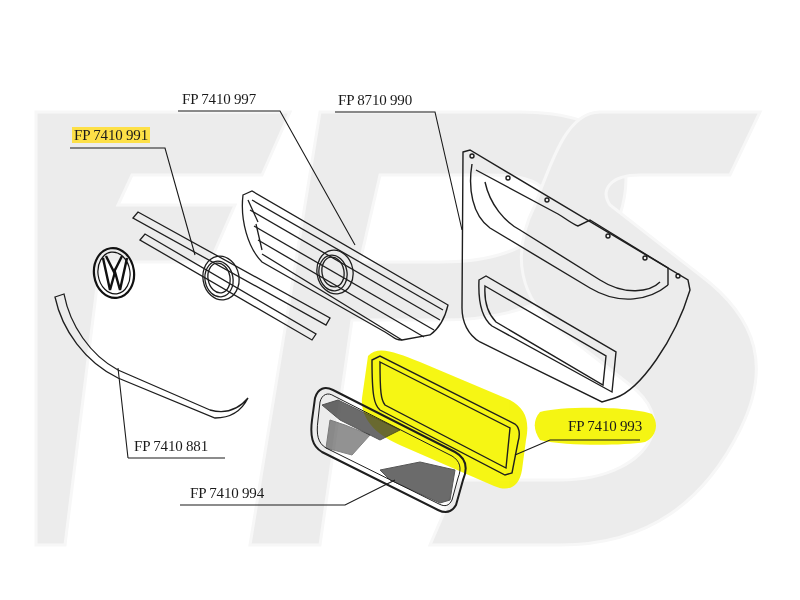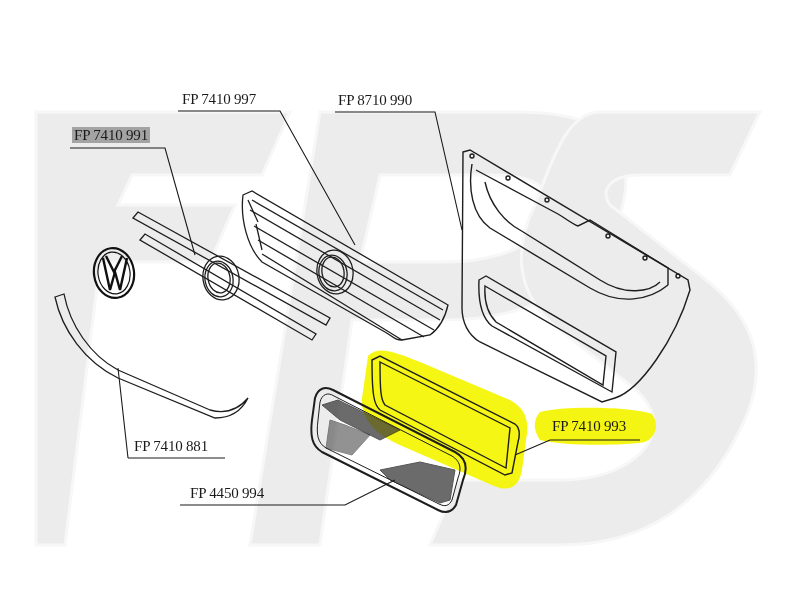--- a/index.html
+++ b/index.html
@@ -3,21 +3,21 @@
   <meta charset="utf-8">
   <style>
     html, body { margin: 0; padding: 0; background: #ffffff; }
     body { width: 800px; height: 600px; overflow: hidden; position: relative;
            font-family: "Liberation Serif", serif; }
     #stage { position: absolute; left: 0; top: 0; width: 664px; height: 600px; }
     svg { position: absolute; left: 0; top: 0; }
     .lbl { position: absolute; font-family: "Liberation Serif", serif;
            font-size: 15px; color: #1a1a1a; white-space: nowrap; line-height: 16px;
            letter-spacing: -0.2px; }
-    .lbl.bg { background: #a3a3a3; padding: 0 2px; }
+    .lbl.bg { background: #fde047; padding: 0 2px; }
   </style>
 </head>
 <body>
 
 <div id="stage">
 
   <svg width="800" height="600" viewBox="0 0 800 600">
 
     <g fill="#ececec" stroke="#f7f7f7" stroke-width="3">
 
@@ -107,16 +107,16 @@
       <path d="M180 505 L345 505 L395 480"></path>
 
       <path d="M550 440 L640 440 M550 440 L515 455"></path>
     </g>
   </svg>
 
   <div class="lbl" style="left:182px; top:91px;">FP 7410 997</div>
   <div class="lbl" style="left:338px; top:92px;">FP 8710 990</div>
   <div class="lbl bg" style="left:72px; top:127px;">FP 7410 991</div>
   <div class="lbl" style="left:134px; top:438px;">FP 7410 881</div>
-  <div class="lbl" style="left:190px; top:485px;">FP 4450 994</div>
-  <div class="lbl" style="left:552px; top:418px;">FP 7410 993</div>
+  <div class="lbl" style="left:190px; top:485px;">FP 7410 994</div>
+  <div class="lbl" style="left:568px; top:418px;">FP 7410 993</div>
 
 </div>
 
 </body></html>

